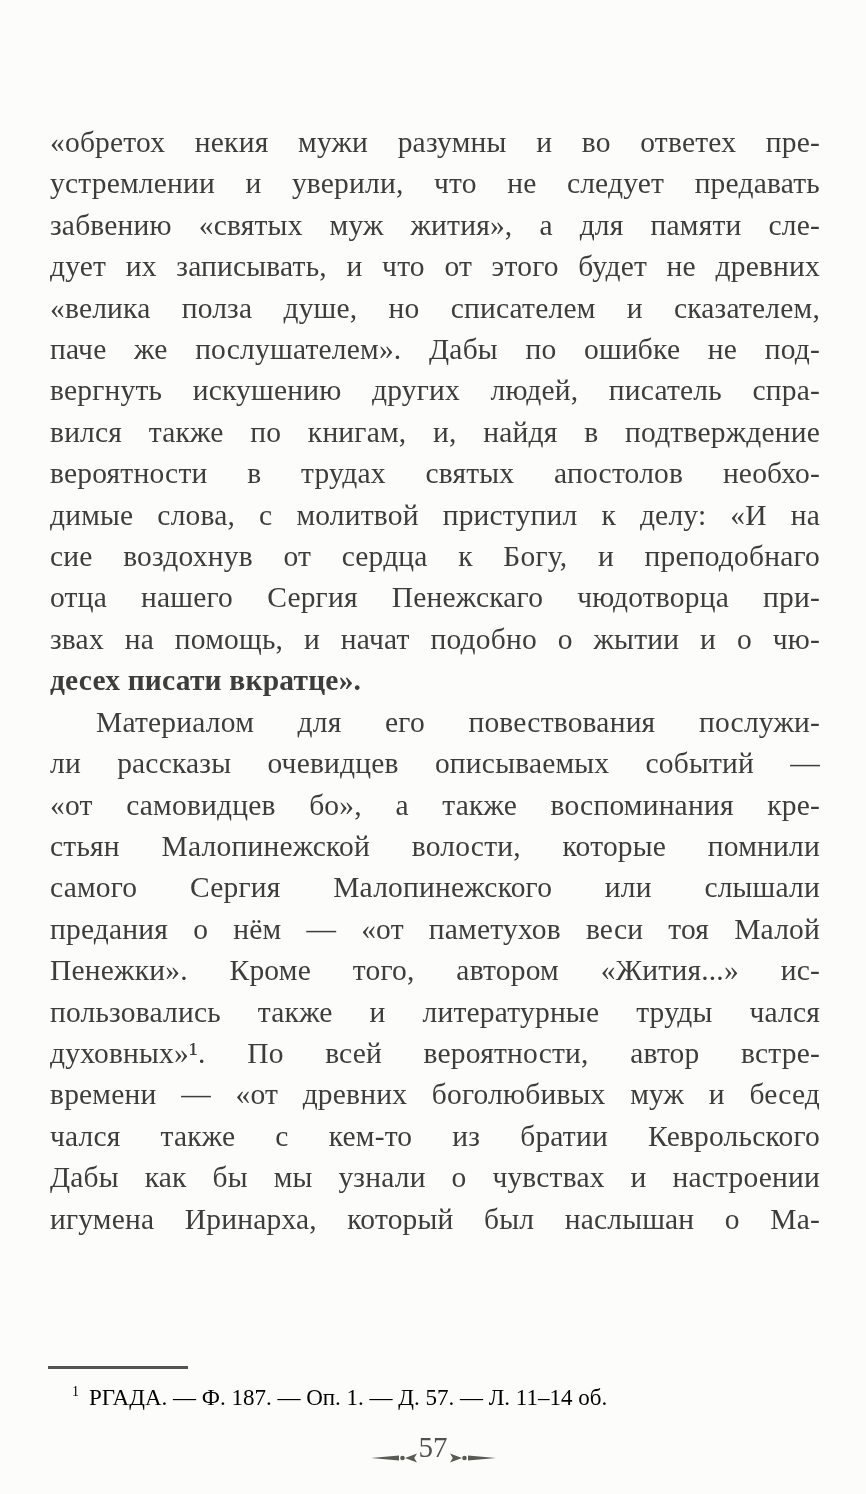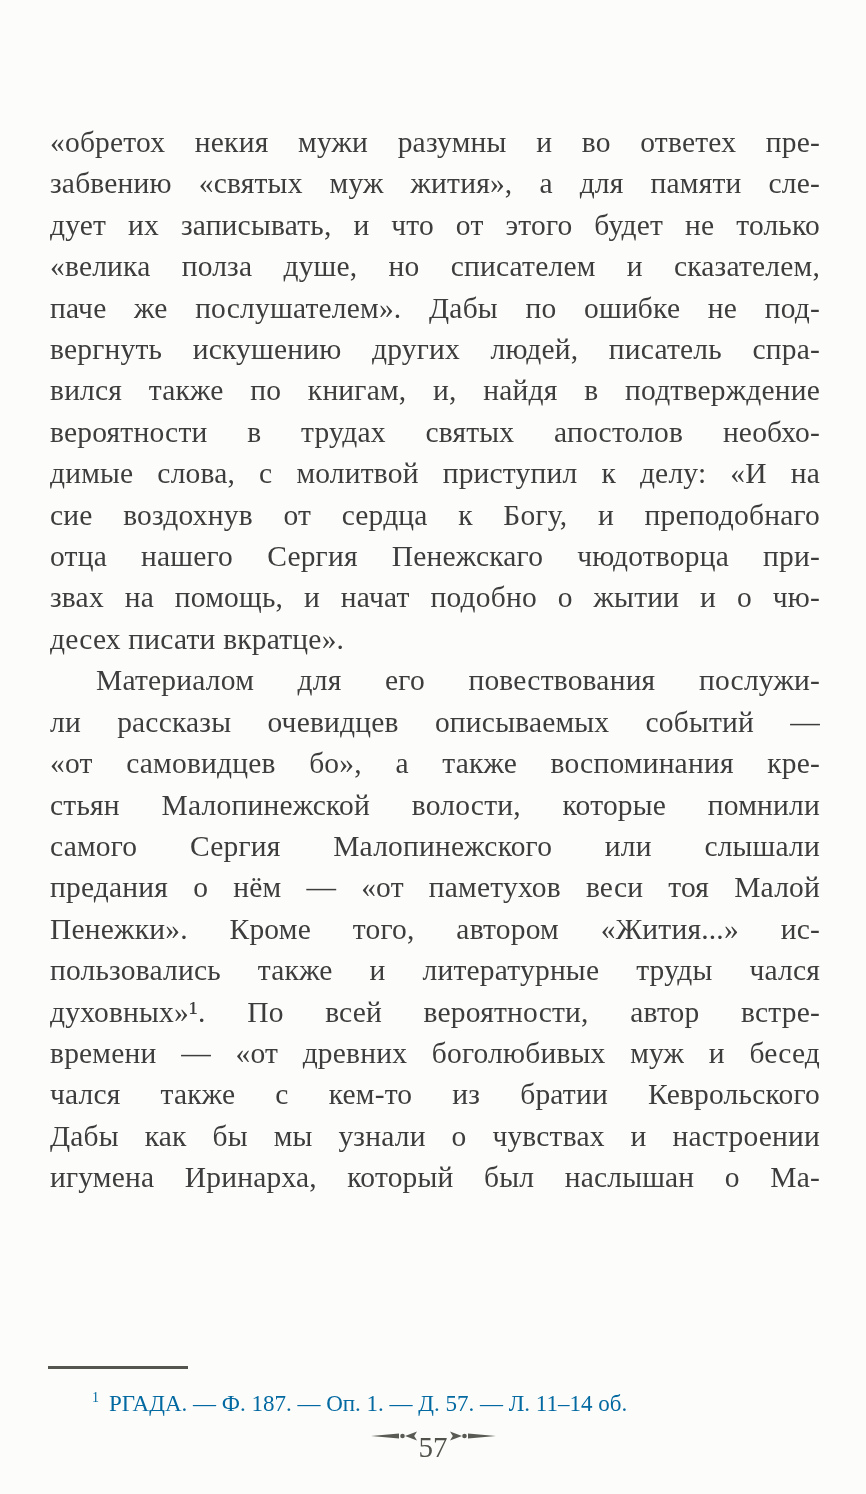--- a/index.html
+++ b/index.html
@@ -25,75 +25,77 @@
     line-height: 41.4px;
     letter-spacing: 0.2px;
   }
   .line {
     text-align: justify;
     text-align-last: justify;
     white-space: normal;
   }
   .line.end {
     text-align-last: left;
+    font-weight: bold;
   }
   .line.indent {
     text-indent: 46px;
   }
   .footnote-sep {
     position: absolute;
     left: 48px;
     top: 1366px;
     width: 140px;
     height: 3px;
     background: #555550;
   }
   .footnote {
     position: absolute;
-    left: 64px;
+    left: 44px;
     top: 1379px;
     width: 770px;
     font-size: 23px;
-    line-height: 38px;
-    color: #0369a1;
+    line-height: 26px;
+    color: #000000;
     text-indent: 28px;
   }
   .footnote sup {
     font-size: 14px;
     margin-right: 10px;
     vertical-align: super;
   }
   .pageno-row {
     position: absolute;
     left: 0;
     top: 1429px;
     width: 866px;
     display: flex;
     justify-content: center;
-    align-items: flex-start;
+    align-items: flex-end;
     color: #51514c;
   }
   .pageno {
     font-size: 29px;
     line-height: 36px;
   }
   .ornament {
     display: block;
     fill: #5a5a55;
   }
 </style>
 </head>
 <body>
 
 <div class="page">
 
   <div class="body-text">
       <div class="line">«обретох некия мужи разумны и во ответех пре-</div>
+      <div class="line">устремлении и уверили, что не следует предавать</div>
       <div class="line">забвению «святых муж жития», а для памяти сле-</div>
-      <div class="line">дует их записывать, и что от этого будет не только</div>
+      <div class="line">дует их записывать, и что от этого будет не древних</div>
       <div class="line">«велика полза душе, но списателем и сказателем,</div>
       <div class="line">паче же послушателем». Дабы по ошибке не под-</div>
       <div class="line">вергнуть искушению других людей, писатель спра-</div>
       <div class="line">вился также по книгам, и, найдя в подтверждение</div>
       <div class="line">вероятности в трудах святых апостолов необхо-</div>
       <div class="line">димые слова, с молитвой приступил к делу: «И на</div>
       <div class="line">сие воздохнув от сердца к Богу, и преподобнаго</div>
       <div class="line">отца нашего Сергия Пенежскаго чюдотворца при-</div>
       <div class="line">звах на помощь, и начат подобно о жытии и о чю-</div>
       <div class="line end">десех писати вкратце».</div>

